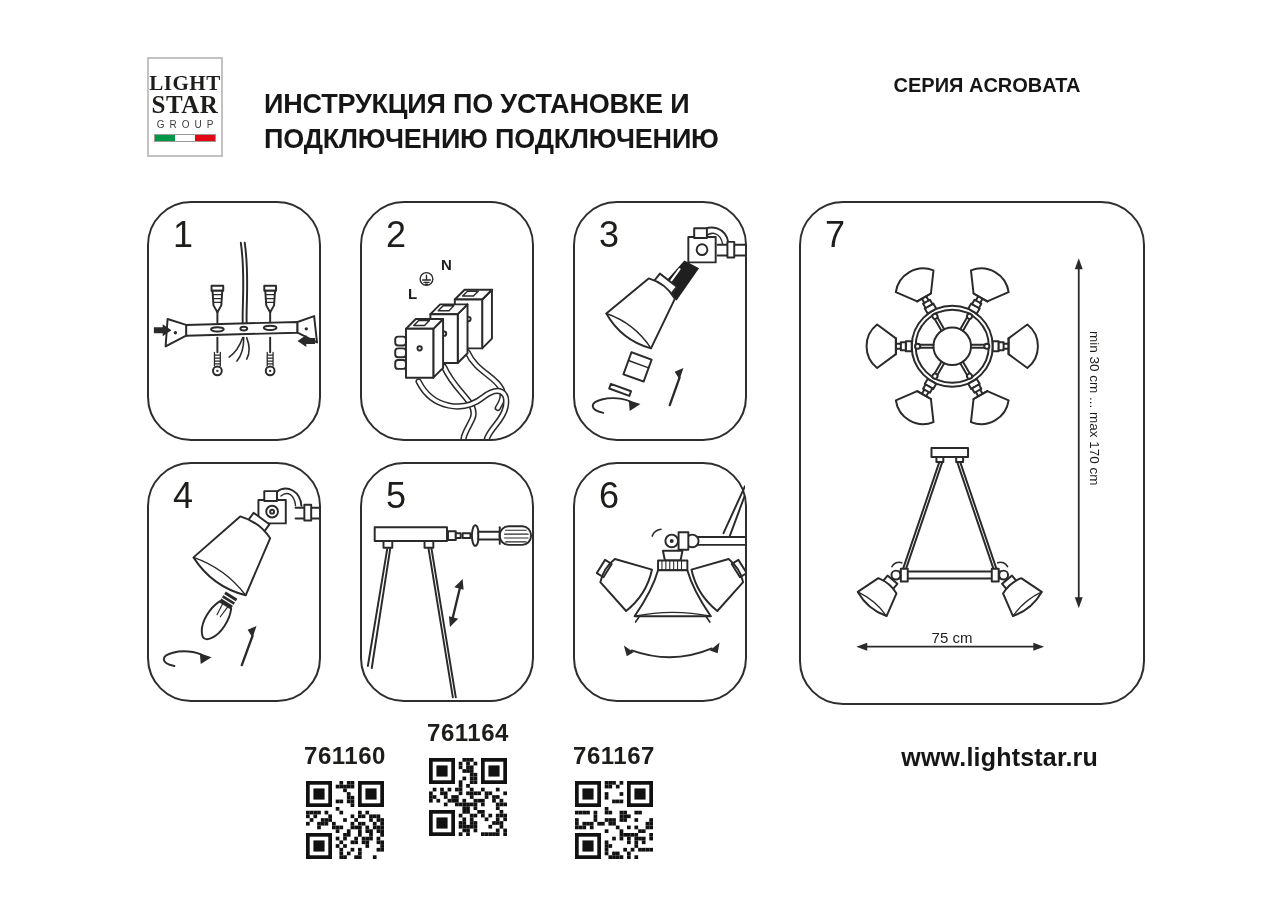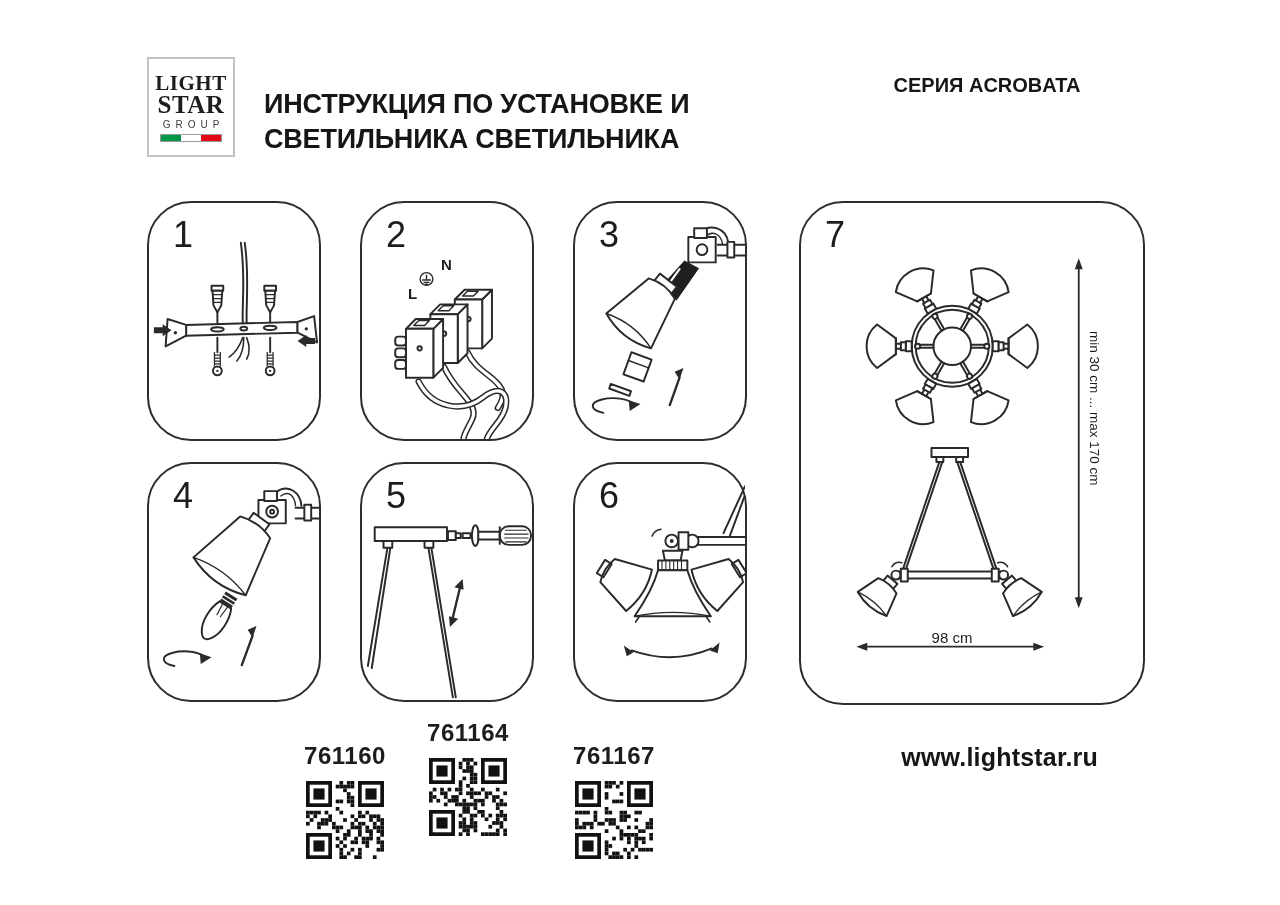--- a/index.html
+++ b/index.html
@@ -2,21 +2,21 @@
 <html><head>
 <meta charset="utf-8">
 <style>
   html,body{margin:0;padding:0;}
   body{
     width:1280px;height:905px;position:relative;background:#ffffff;
     font-family:"Liberation Sans",sans-serif;color:#1d1d1b;overflow:hidden;
   }
   
   .logo-box{
-    position:absolute;left:147px;top:57px;width:88px;height:100px;
+    position:absolute;left:147px;top:57px;width:76px;height:100px;
     border:2px solid #c2c2c2;box-sizing:border-box;background:#fff;
     display:flex;flex-direction:column;align-items:center;justify-content:center;
   }
   .logo-word1{font-family:"Liberation Serif",serif;font-weight:bold;font-size:21px;line-height:20px;letter-spacing:.5px;}
   .logo-word2{font-family:"Liberation Serif",serif;font-weight:bold;font-size:25px;line-height:23px;letter-spacing:.5px;}
   .logo-word3{font-size:10px;letter-spacing:5px;margin:3px 0 0 5px;color:#3c3c3c;}
   .logo-flag{display:flex;width:62px;height:8px;margin-top:4px;border:1px solid #9a9a9a;box-sizing:border-box;}
   .logo-flag span{flex:1;}
   .doc-title{
     position:absolute;left:264px;top:87px;width:460px;
@@ -57,21 +57,21 @@
   <div class="logo-word3">GROUP</div>
   <div class="logo-flag">
     <span style="background-color: rgb(0, 152, 70);"></span>
     <span style="background-color: rgb(255, 255, 255);"></span>
     <span style="background-color: rgb(227, 6, 19);"></span>
   </div>
 </div>
 
 <div class="doc-title">
   <div>ИНСТРУКЦИЯ ПО УСТАНОВКЕ И</div>
-  <div>СВЕТИЛЬНИКА СВЕТИЛЬНИКА</div>
+  <div>ПОДКЛЮЧЕНИЮ ПОДКЛЮЧЕНИЮ</div>
 </div>
 
 <div class="series-box">
   <div class="series-line">СЕРИЯ ACROBATA</div>
 </div>
 
 <div class="panel" style="left:147px;top:201px;width:174px;height:240px;">
   <svg class="art" viewBox="0 0 174 240">
     <defs>
       <g id="anchor1">
@@ -332,21 +332,21 @@
         <path d="M246,448 l-11,-4 v8 z" fill="#2a2a2a" stroke="none"></path>
       </g>
       <g>
         <path d="M281,64 V400" stroke-width="1.8"></path>
         <path d="M281,55 l-4,11 h8 z" fill="#2a2a2a" stroke="none"></path>
         <path d="M281,409 l-4,-11 h8 z" fill="#2a2a2a" stroke="none"></path>
       </g>
     </g>
   </svg>
   <span class="stepnum">7</span>
-  <span class="dim-label" style="left:113px;top:426px;width:76px;text-align:center;">98 cm</span>
+  <span class="dim-label" style="left:113px;top:426px;width:76px;text-align:center;">75 cm</span>
   <span class="dim-label-v">min 30 cm ... max 170 cm</span>
 </div>
 
 <div class="artblock" style="left:283px;top:742px;margin-left:20px;">
   <div class="code">761160</div>
   <div class="qr"><svg viewBox="0 0 63 63" width="100%" height="100%">
         <rect x="27" y="0" width="3" height="3" fill="#111"></rect>
         <rect x="33" y="0" width="3" height="3" fill="#111"></rect>
         <rect x="36" y="0" width="3" height="3" fill="#111"></rect>
         <rect x="24" y="3" width="3" height="3" fill="#111"></rect>

